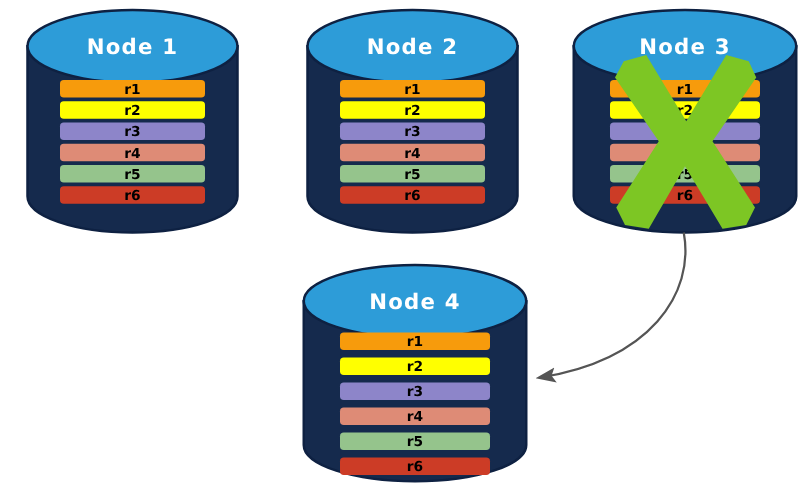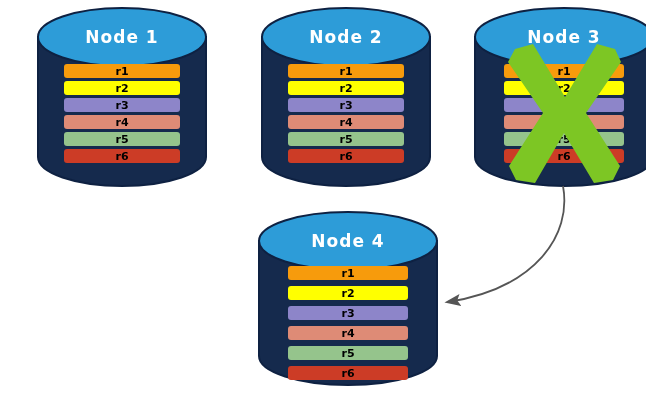--- a/index.html
+++ b/index.html
@@ -9,21 +9,21 @@
   }
   body {
     width: 646px;
     height: 402px;
     position: relative;
     overflow: hidden;
     font-family: "DejaVu Sans", "Liberation Sans", sans-serif;
   }
   #stage {
     position: absolute;
-    left: 16px; top: 0;
+    left: 0; top: 0;
     width: 525px;
     height: 402px;
   }
   #svg-layer {
     position: absolute;
     left: 0; top: 0;
     width: 646px;
     height: 402px;
   }
   .node-title {

